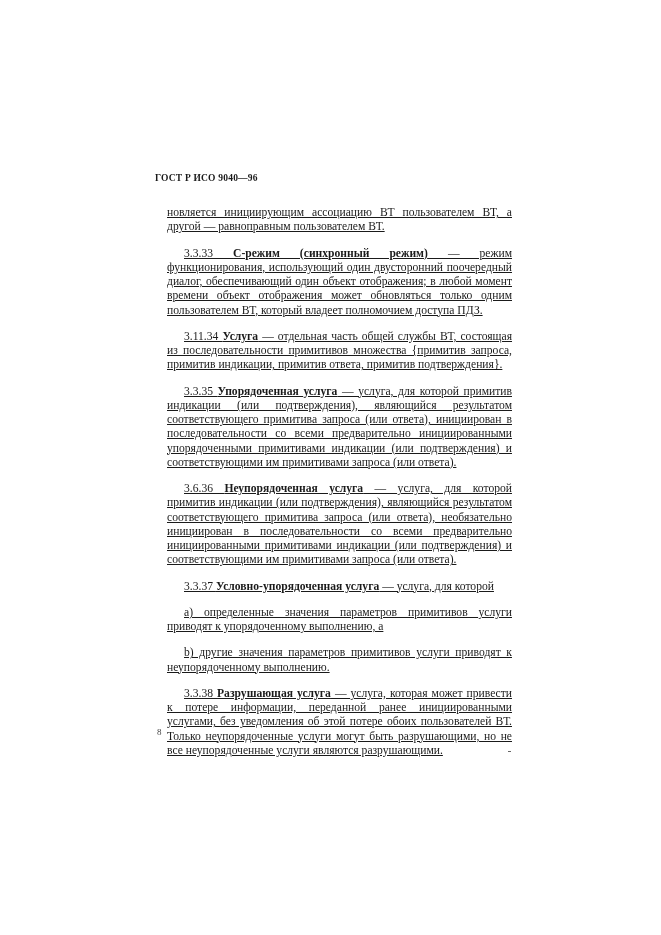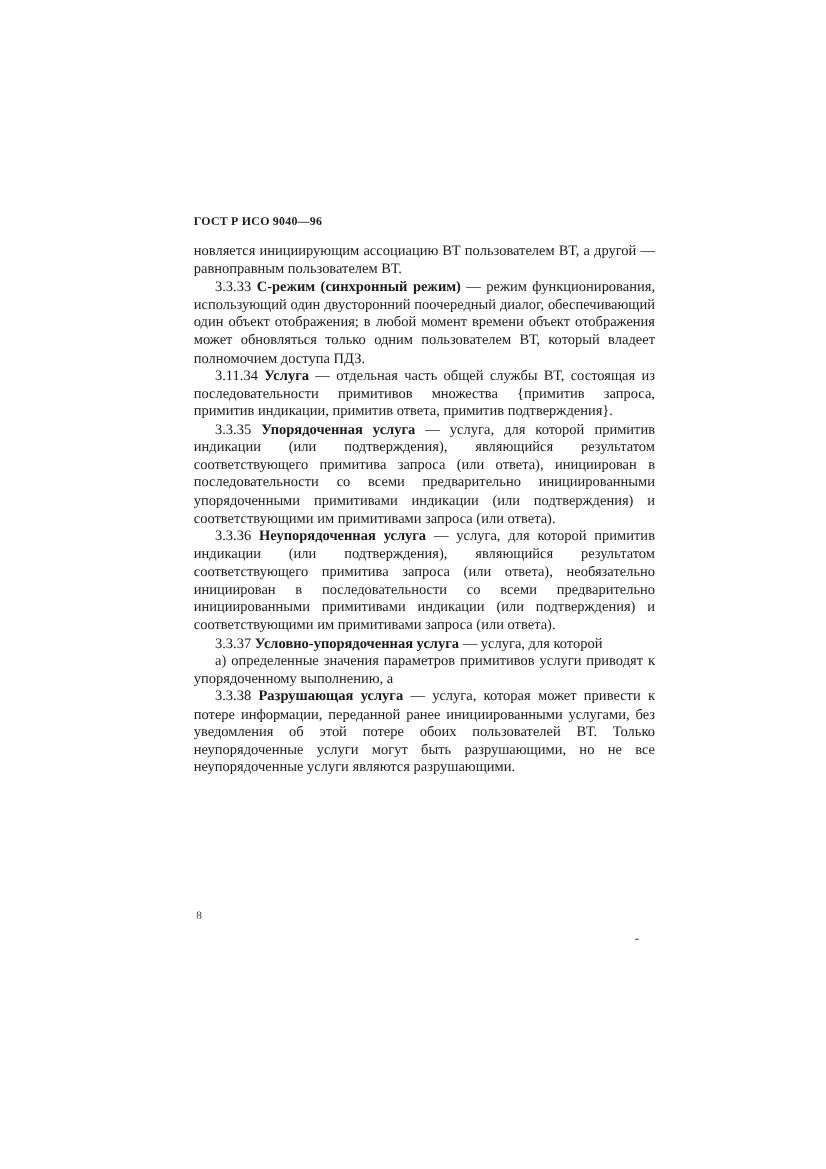--- a/index.html
+++ b/index.html
@@ -32,22 +32,23 @@
     .body-text {
       position: absolute;
       left: 155px;
       top: 194px;
       width: 369px;
       font-size: 11.6px;
       line-height: 14.25px;
       text-align: justify;
     }
     .para {
-      margin: 0;
+      margin: 12px;
       text-indent: 0;
+      text-decoration: underline;
     }
     .para.indent {
       text-indent: 17px;
     }
     .para b {
       font-weight: bold;
     }
     .page-number {
       position: absolute;
       left: 157px;
@@ -80,29 +81,32 @@
     </p>
     <p class="para indent">
       <span>3.11.34 </span>
       <b>Услуга</b><span> — отдельная часть общей службы ВТ, состоящая из последовательности примитивов множества {примитив запроса, примитив индикации, примитив ответа, примитив подтверждения}.</span>
     </p>
     <p class="para indent">
       <span>3.3.35 </span>
       <b>Упорядоченная услуга</b><span> — услуга, для которой примитив индикации (или подтверждения), являющийся результатом соответствующего примитива запроса (или ответа), инициирован в последовательности со всеми предварительно инициированными упорядоченными примитивами индикации (или подтверждения) и соответствующими им примитивами запроса (или ответа).</span>
     </p>
     <p class="para indent">
-      <span>3.3.36 </span>
+      <span>3.6.36 </span>
       <b>Неупорядоченная услуга</b><span> — услуга, для которой примитив индикации (или подтверждения), являющийся результатом соответствующего примитива запроса (или ответа), необязательно инициирован в последовательности со всеми предварительно инициированными примитивами индикации (или подтверждения) и соответствующими им примитивами запроса (или ответа).</span>
     </p>
     <p class="para indent">
       <span>3.3.37 </span>
       <b>Условно-упорядоченная услуга</b><span> — услуга, для которой</span>
     </p>
     <p class="para indent">
       <span>а) определенные значения параметров примитивов услуги приводят к упорядоченному выполнению, а</span>
+    </p>
+    <p class="para indent">
+      <span>b) другие значения параметров примитивов услуги приводят к неупорядоченному выполнению.</span>
     </p>
     <p class="para indent">
       <span>3.3.38 </span>
       <b>Разрушающая услуга</b><span> — услуга, которая может привести к потере информации, переданной ранее инициированными услугами, без уведомления об этой потере обоих пользователей ВТ. Только неупорядоченные услуги могут быть разрушающими, но не все неупорядоченные услуги являются разрушающими.</span>
     </p>
   </div>
 
   <div class="page-number">8</div>
   <div class="mark"></div>
 </div>

